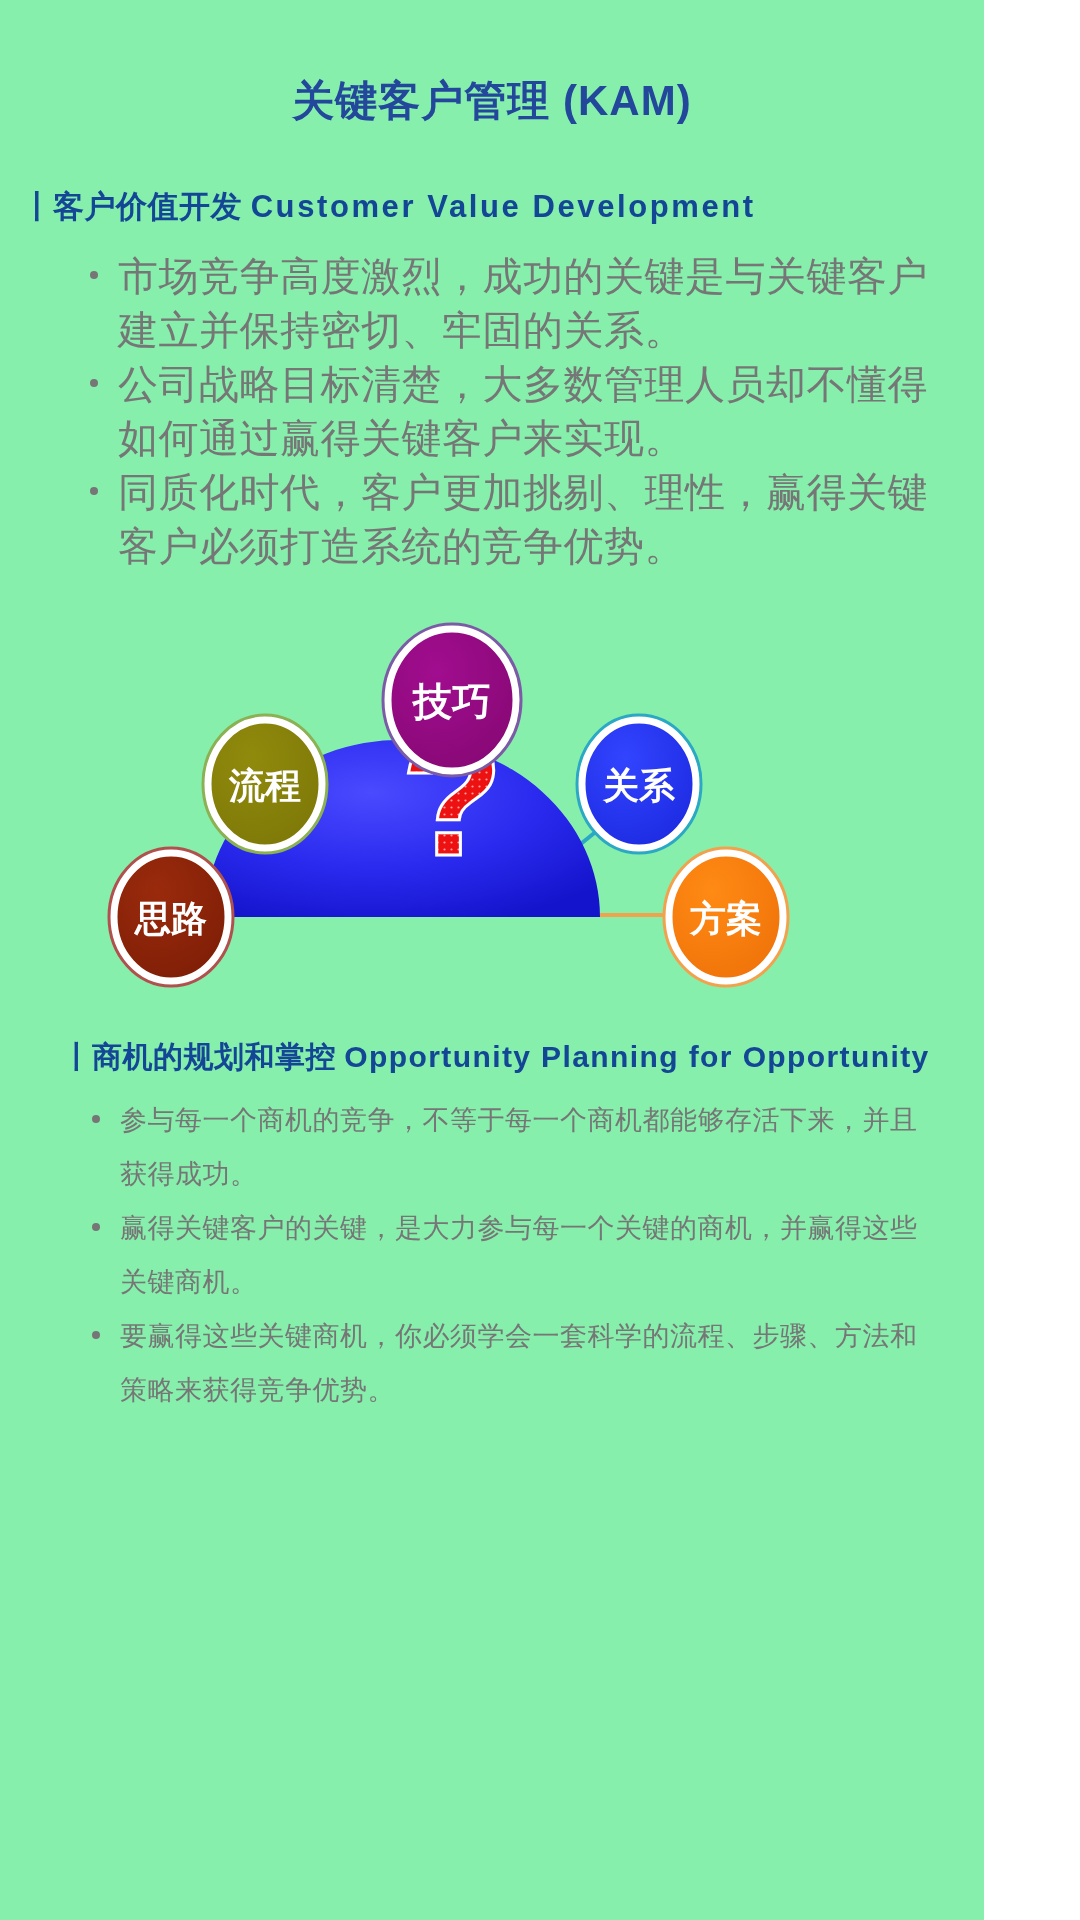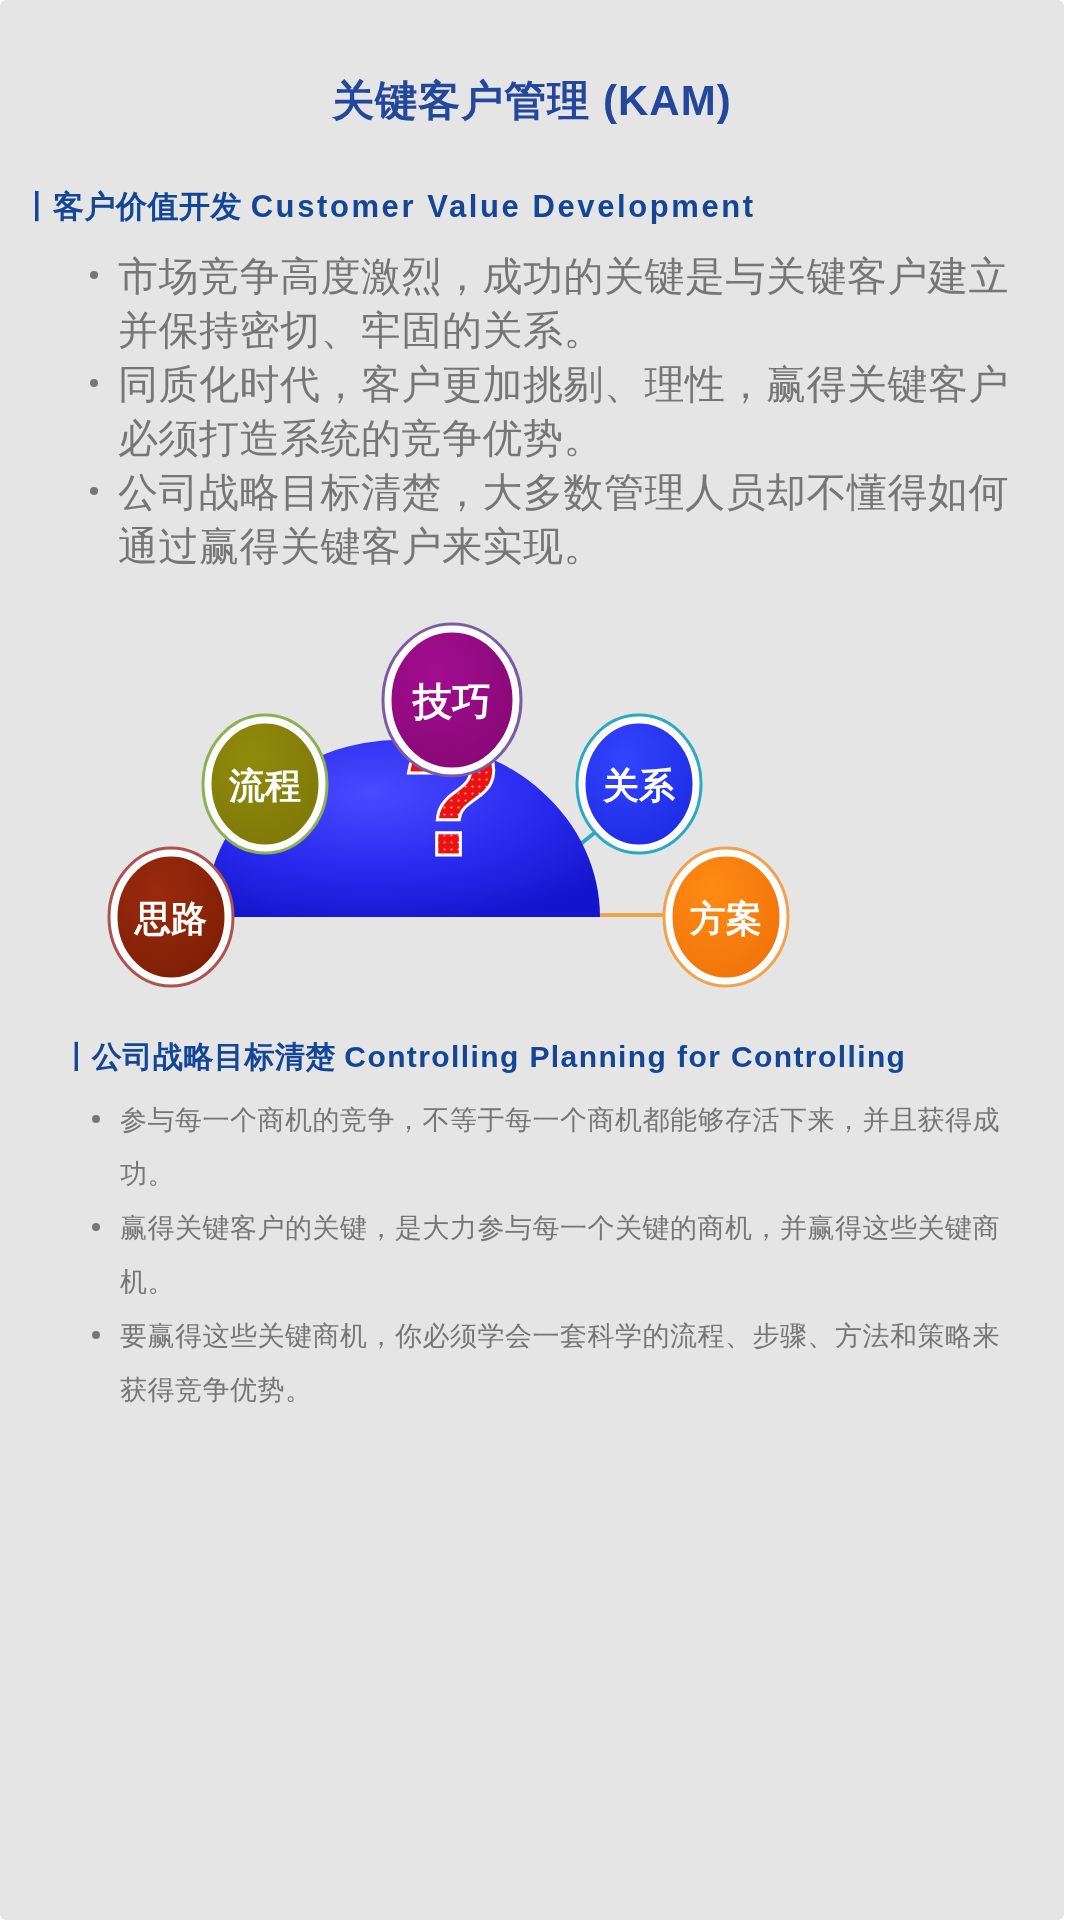--- a/index.html
+++ b/index.html
@@ -5,24 +5,23 @@
   * { box-sizing: border-box; margin: 0; padding: 0; }
   html, body {
     width: 1080px;
     height: 1920px;
     background: #ffffff;
     font-family: "Liberation Sans", "DejaVu Sans", sans-serif;
     overflow: hidden;
   }
   .page {
     position: relative;
-    width: 1064px;
+    width: 984px;
     height: 1920px;
-    background: #e5e5e5;
-    border-radius: 6px;
+    background: #86efac;
   }
 
   
   .doc-title {
     text-align: center;
     font-size: 42px;
     font-weight: bold;
     color: #23479b;
     letter-spacing: 1px;
     padding-top: 78px;
@@ -108,22 +107,22 @@
 <div class="page">
 
   <h1 class="doc-title">关键客户管理 (KAM)</h1>
 
   <div class="section-heading" id="heading-1">
     <span class="bar">丨</span><span class="cn">客户价值开发</span> <span class="en">Customer Value Development</span>
   </div>
 
   <div class="bullets" id="bullets-1">
     <div class="bullet"><span class="dot"></span><span>市场竞争高度激烈，成功的关键是与关键客户建立并保持密切、牢固的关系。</span></div>
+    <div class="bullet"><span class="dot"></span><span>公司战略目标清楚，大多数管理人员却不懂得如何通过赢得关键客户来实现。</span></div>
     <div class="bullet"><span class="dot"></span><span>同质化时代，客户更加挑剔、理性，赢得关键客户必须打造系统的竞争优势。</span></div>
-    <div class="bullet"><span class="dot"></span><span>公司战略目标清楚，大多数管理人员却不懂得如何通过赢得关键客户来实现。</span></div>
   </div>
 
   <div class="diagram-wrap">
     <svg class="diagram-svg" width="1080" height="380" viewBox="0 0 1080 380" xmlns="http://www.w3.org/2000/svg">
       <defs>
         <radialGradient id="domeGrad" cx="42%" cy="30%" r="78%">
           <stop offset="0%" stop-color="#4a4aff"></stop>
           <stop offset="55%" stop-color="#2a2aef"></stop>
           <stop offset="100%" stop-color="#1414cc"></stop>
         </radialGradient>
@@ -190,21 +189,21 @@
 
       <g>
         <ellipse cx="726" cy="302" rx="58" ry="65" fill="url(#gradPlan)" stroke="#ffffff" stroke-width="9"></ellipse>
         <ellipse cx="726" cy="302" rx="62" ry="69" fill="none" stroke="#f2a24c" stroke-width="3"></ellipse>
         <text class="node-label" x="726" y="303" font-size="36">方案</text>
       </g>
     </svg>
   </div>
 
   <div class="section-heading" id="heading-2">
-    <span class="bar">丨</span><span class="cn">公司战略目标清楚</span> <span class="en">Controlling Planning for Controlling</span>
+    <span class="bar">丨</span><span class="cn">商机的规划和掌控</span> <span class="en">Opportunity Planning for Opportunity</span>
   </div>
 
   <div class="bullets" id="bullets-2">
     <div class="bullet"><span class="dot"></span><span>参与每一个商机的竞争，不等于每一个商机都能够存活下来，并且获得成功。</span></div>
     <div class="bullet"><span class="dot"></span><span>赢得关键客户的关键，是大力参与每一个关键的商机，并赢得这些关键商机。</span></div>
     <div class="bullet"><span class="dot"></span><span>要赢得这些关键商机，你必须学会一套科学的流程、步骤、方法和策略来获得竞争优势。</span></div>
   </div>
 
 </div>
 

